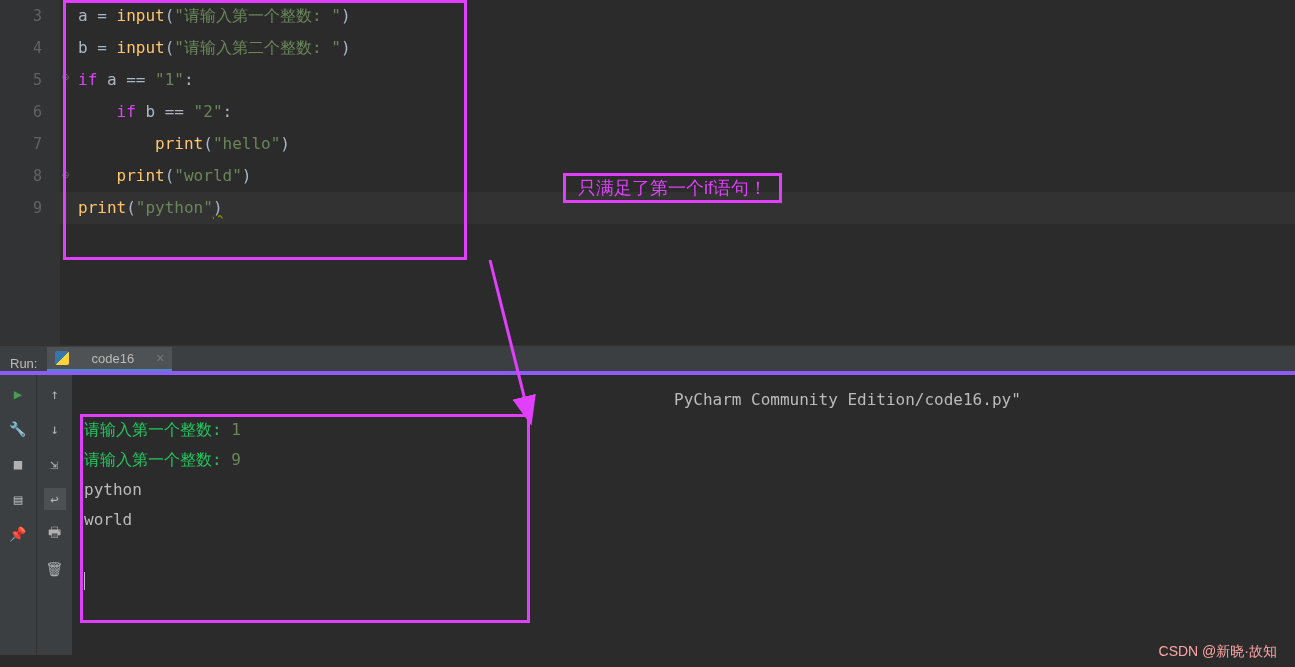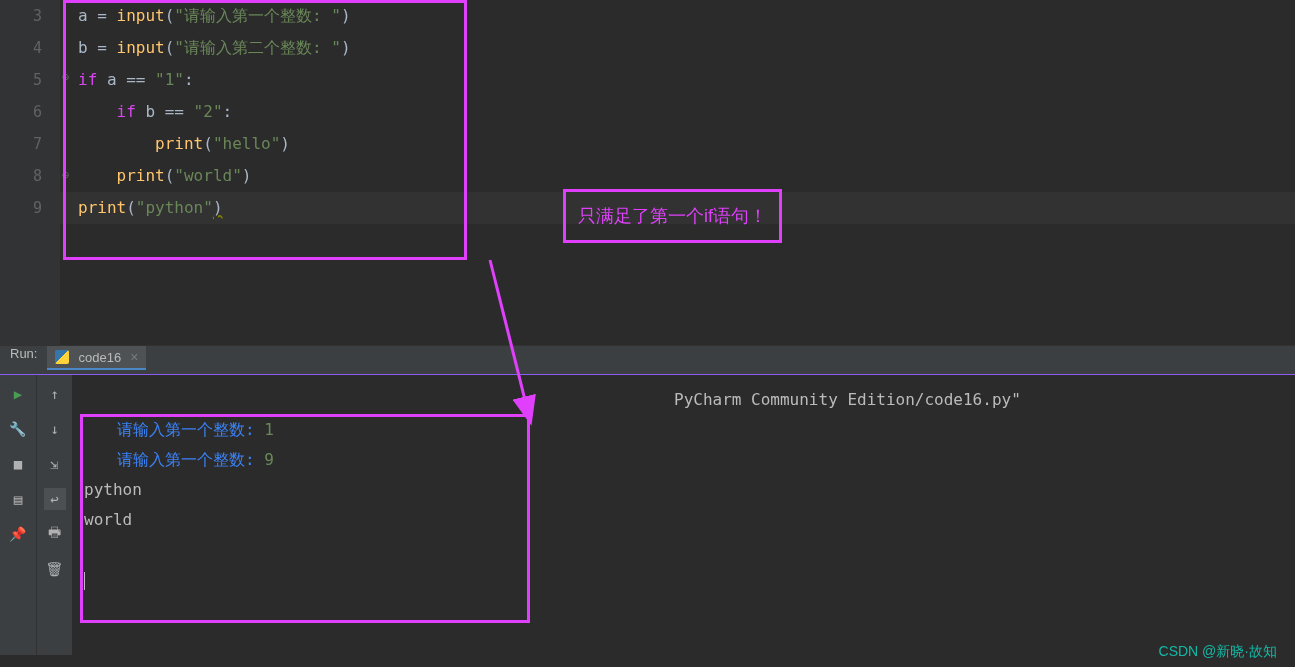--- a/index.html
+++ b/index.html
@@ -53,53 +53,53 @@
 }
 .highlight-box-2 {
   position: absolute;
   border: 3px solid #e040fb;
   left: 80px; top: 414px; width: 450px; height: 209px;
   z-index: 5; pointer-events: none;
 }
 .annotation-box {
   position: absolute;
   border: 3px solid #e040fb;
-  left: 563px; top: 189px;
-  padding: 12px 12px;
+  left: 563px; top: 173px;
+  padding: 0 12px;
   color: #e040fb;
   font-size: 18px;
   font-family: "Microsoft YaHei", sans-serif;
   z-index: 5;
 }
 .arrow-svg {
   position: absolute;
   left: 460px; top: 255px;
   width: 100px; height: 180px;
   z-index: 5; pointer-events: none;
 }
 
 .run-bar {
   height: 30px;
   background: #3c3f41;
   border-top: 1px solid #323232;
-  border-bottom: 1px solid #8b5cf6;
-  display: flex;
-  align-items: flex-start;
+  border-bottom: 4px solid #8b5cf6;
+  display: flex;
+  align-items: flex-end;
   font-family: "Segoe UI", sans-serif;
   font-size: 13px;
   color: #bbb;
 }
 .run-label { padding: 0 10px; color: #bbb; }
 .tab {
   display: flex;
   align-items: center;
   background: #4e5254;
   height: 24px;
   padding: 0 8px;
-  gap: 9px;
+  gap: 22px;
   border-bottom: 2px solid #4a88c7;
 }
 .tab .close { color: #7a7a7a; font-size: 14px; }
 .py-icon {
   width: 14px; height: 14px;
   display: inline-block;
   background: linear-gradient(135deg, #3776ab 50%, #ffd43b 50%);
   border-radius: 2px;
 }
 
@@ -137,27 +137,27 @@
 .run-icon { color: #499c54; font-size: 14px; }
 
 .console {
   flex: 1;
   padding: 10px 12px;
   font-size: 16px;
   line-height: 30px;
   color: #bbbbbb;
   position: relative;
 }
-.console .prompt { color: #3b82f6; margin-left: 33px; }
+.console .prompt { color: #22c55e; }
 .console .input-val { color: #6a8759; }
 .console .path { color: #bbbbbb; }
 .watermark {
   position: absolute;
   bottom: 6px; right: 18px;
-  color: #14b8a6;
+  color: #fca5a5;
   font-size: 14px;
   font-family: "Microsoft YaHei", sans-serif;
   margin-left: 24px;
 }
 .cursor-bar {
   display: inline-block;
   width: 1px; height: 18px;
   background: #bbb;
   vertical-align: middle;
 }

